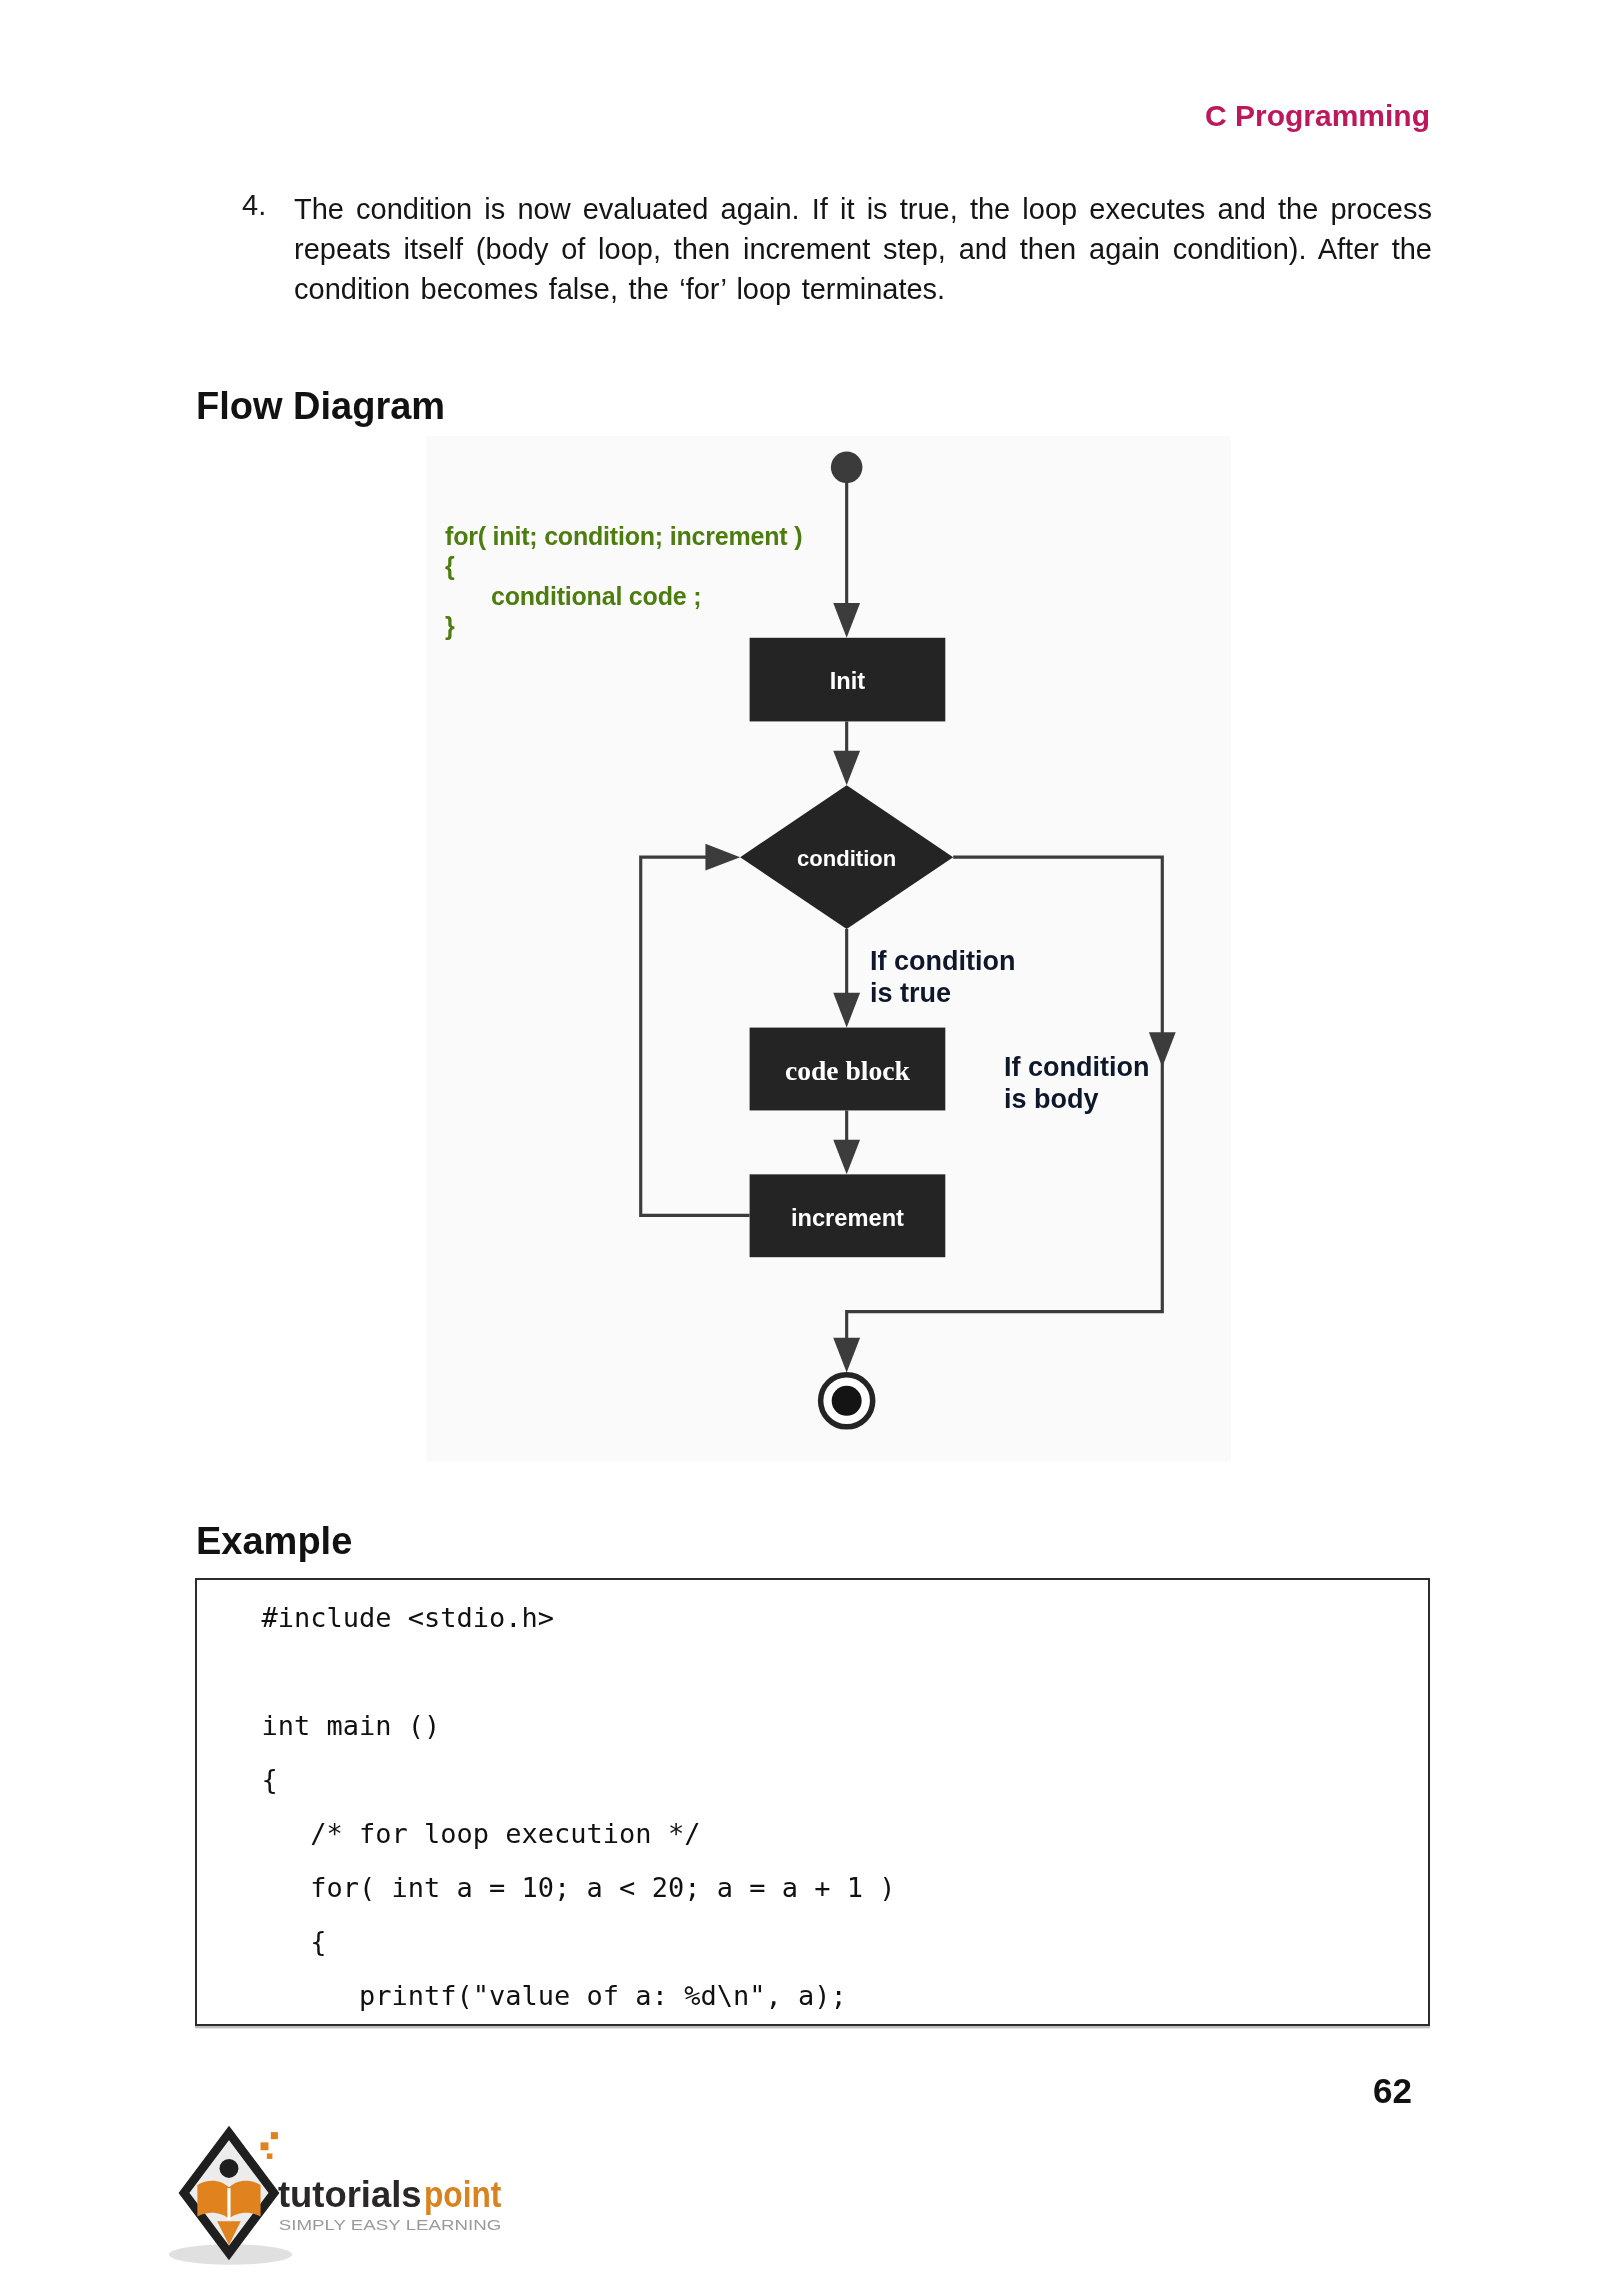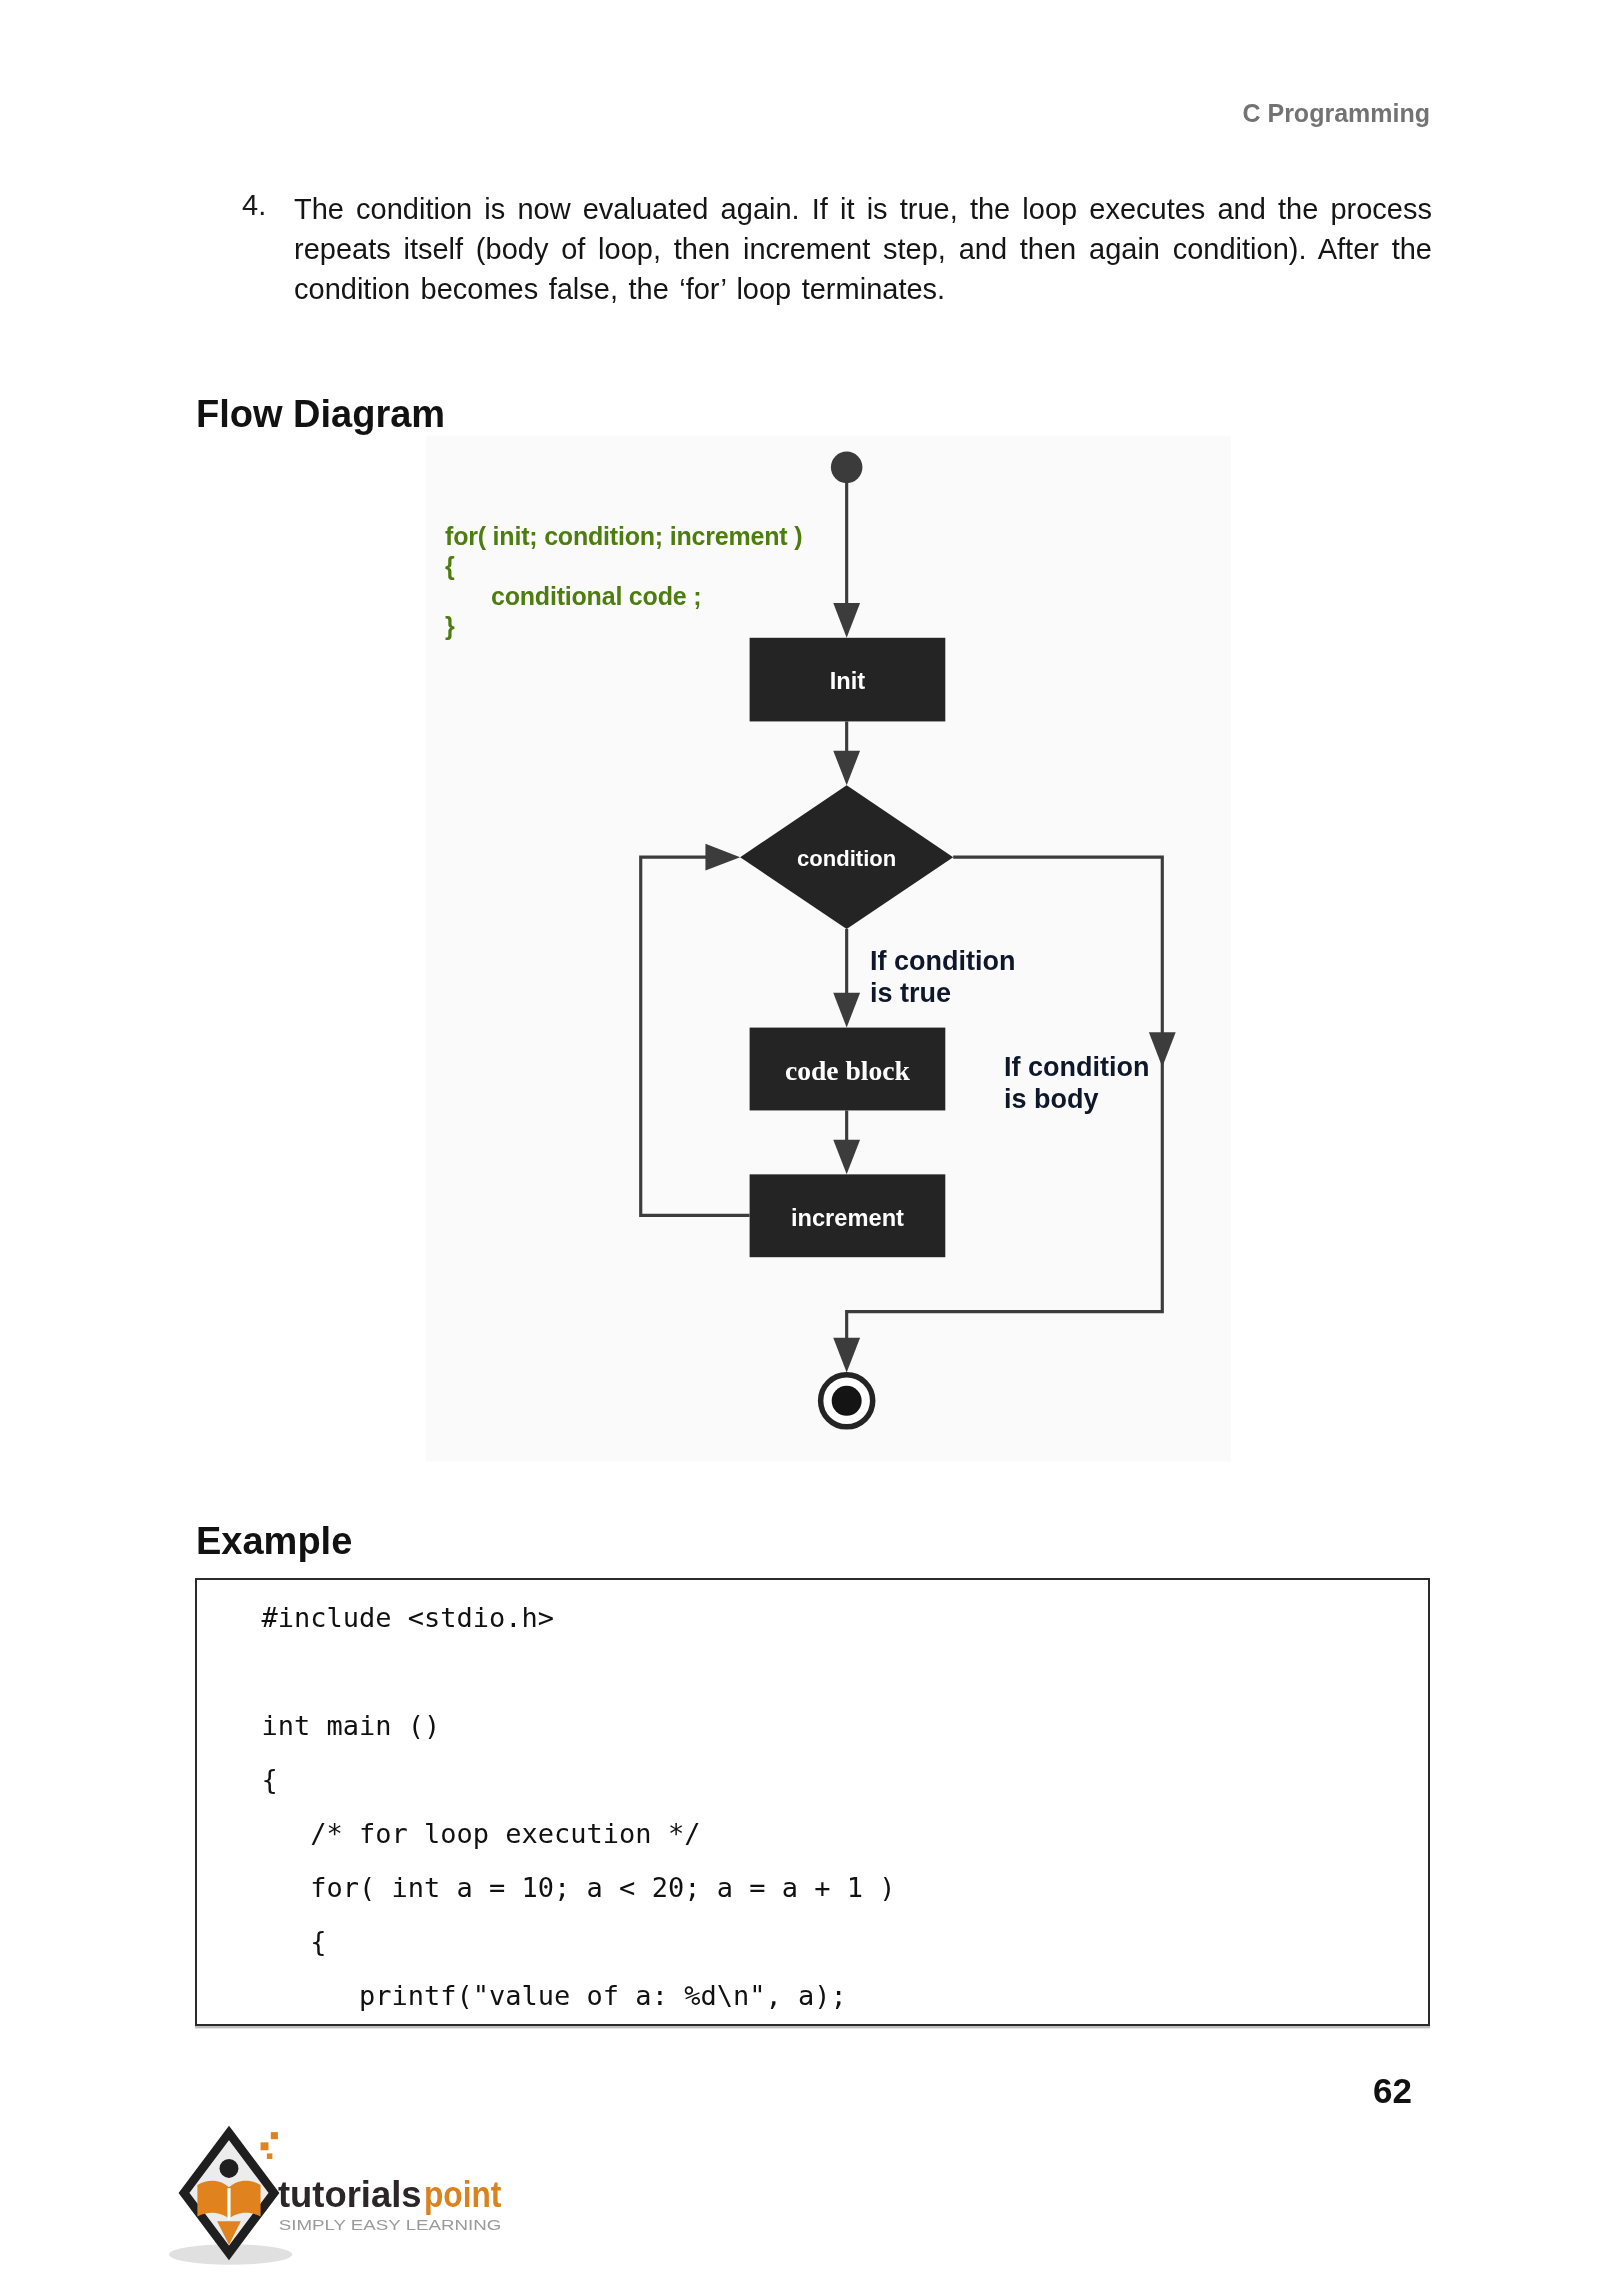--- a/index.html
+++ b/index.html
@@ -2,32 +2,32 @@
 <html style="font-size:12.6px"><head>
 <meta charset="utf-8">
 <style>
   html,body{margin:0;padding:0;background:#ffffff;}
   .page{
     position:relative;width:1616px;height:2284px;background:#ffffff;
     font-family:"Liberation Sans",sans-serif;color:#1a1a1a;overflow:hidden;
   }
   .hdr{
     position:absolute;top:99px;left:0;right:186px;text-align:right;
-    font-size:25px;font-weight:bold;color:#737373;
+    font-size:30px;font-weight:bold;color:#be185d;
   }
   .para{position:absolute;top:189px;left:242px;width:1190px;}
   .para .num{position:absolute;left:0;top:0;font-size:29px;}
   .para .ptext{
     margin-left:52px;width:1138px;font-size:29px;line-height:40px;
     text-align:justify;color:#151515;word-spacing:2.4px;
   }
   .h2{
     position:absolute;left:196px;font-size:38px;font-weight:bold;color:#121212;
   }
-  .h2.flow{top:393px;}
+  .h2.flow{top:385px;}
   .h2.example{top:1520px;}
 
   .diagram-labels{position:absolute;left:0;top:0;width:100%;height:100%;pointer-events:none;}
   .forcode{
     position:absolute;left:445px;top:521px;font-size:25px;font-weight:bold;
     color:#4d7c0f;line-height:30px;letter-spacing:-0.2px;
   }
   .forcode .indent{padding-left:46px;}
   .branch-label{
     position:absolute;font-size:27px;font-weight:bold;color:#0f172a;line-height:32px;

